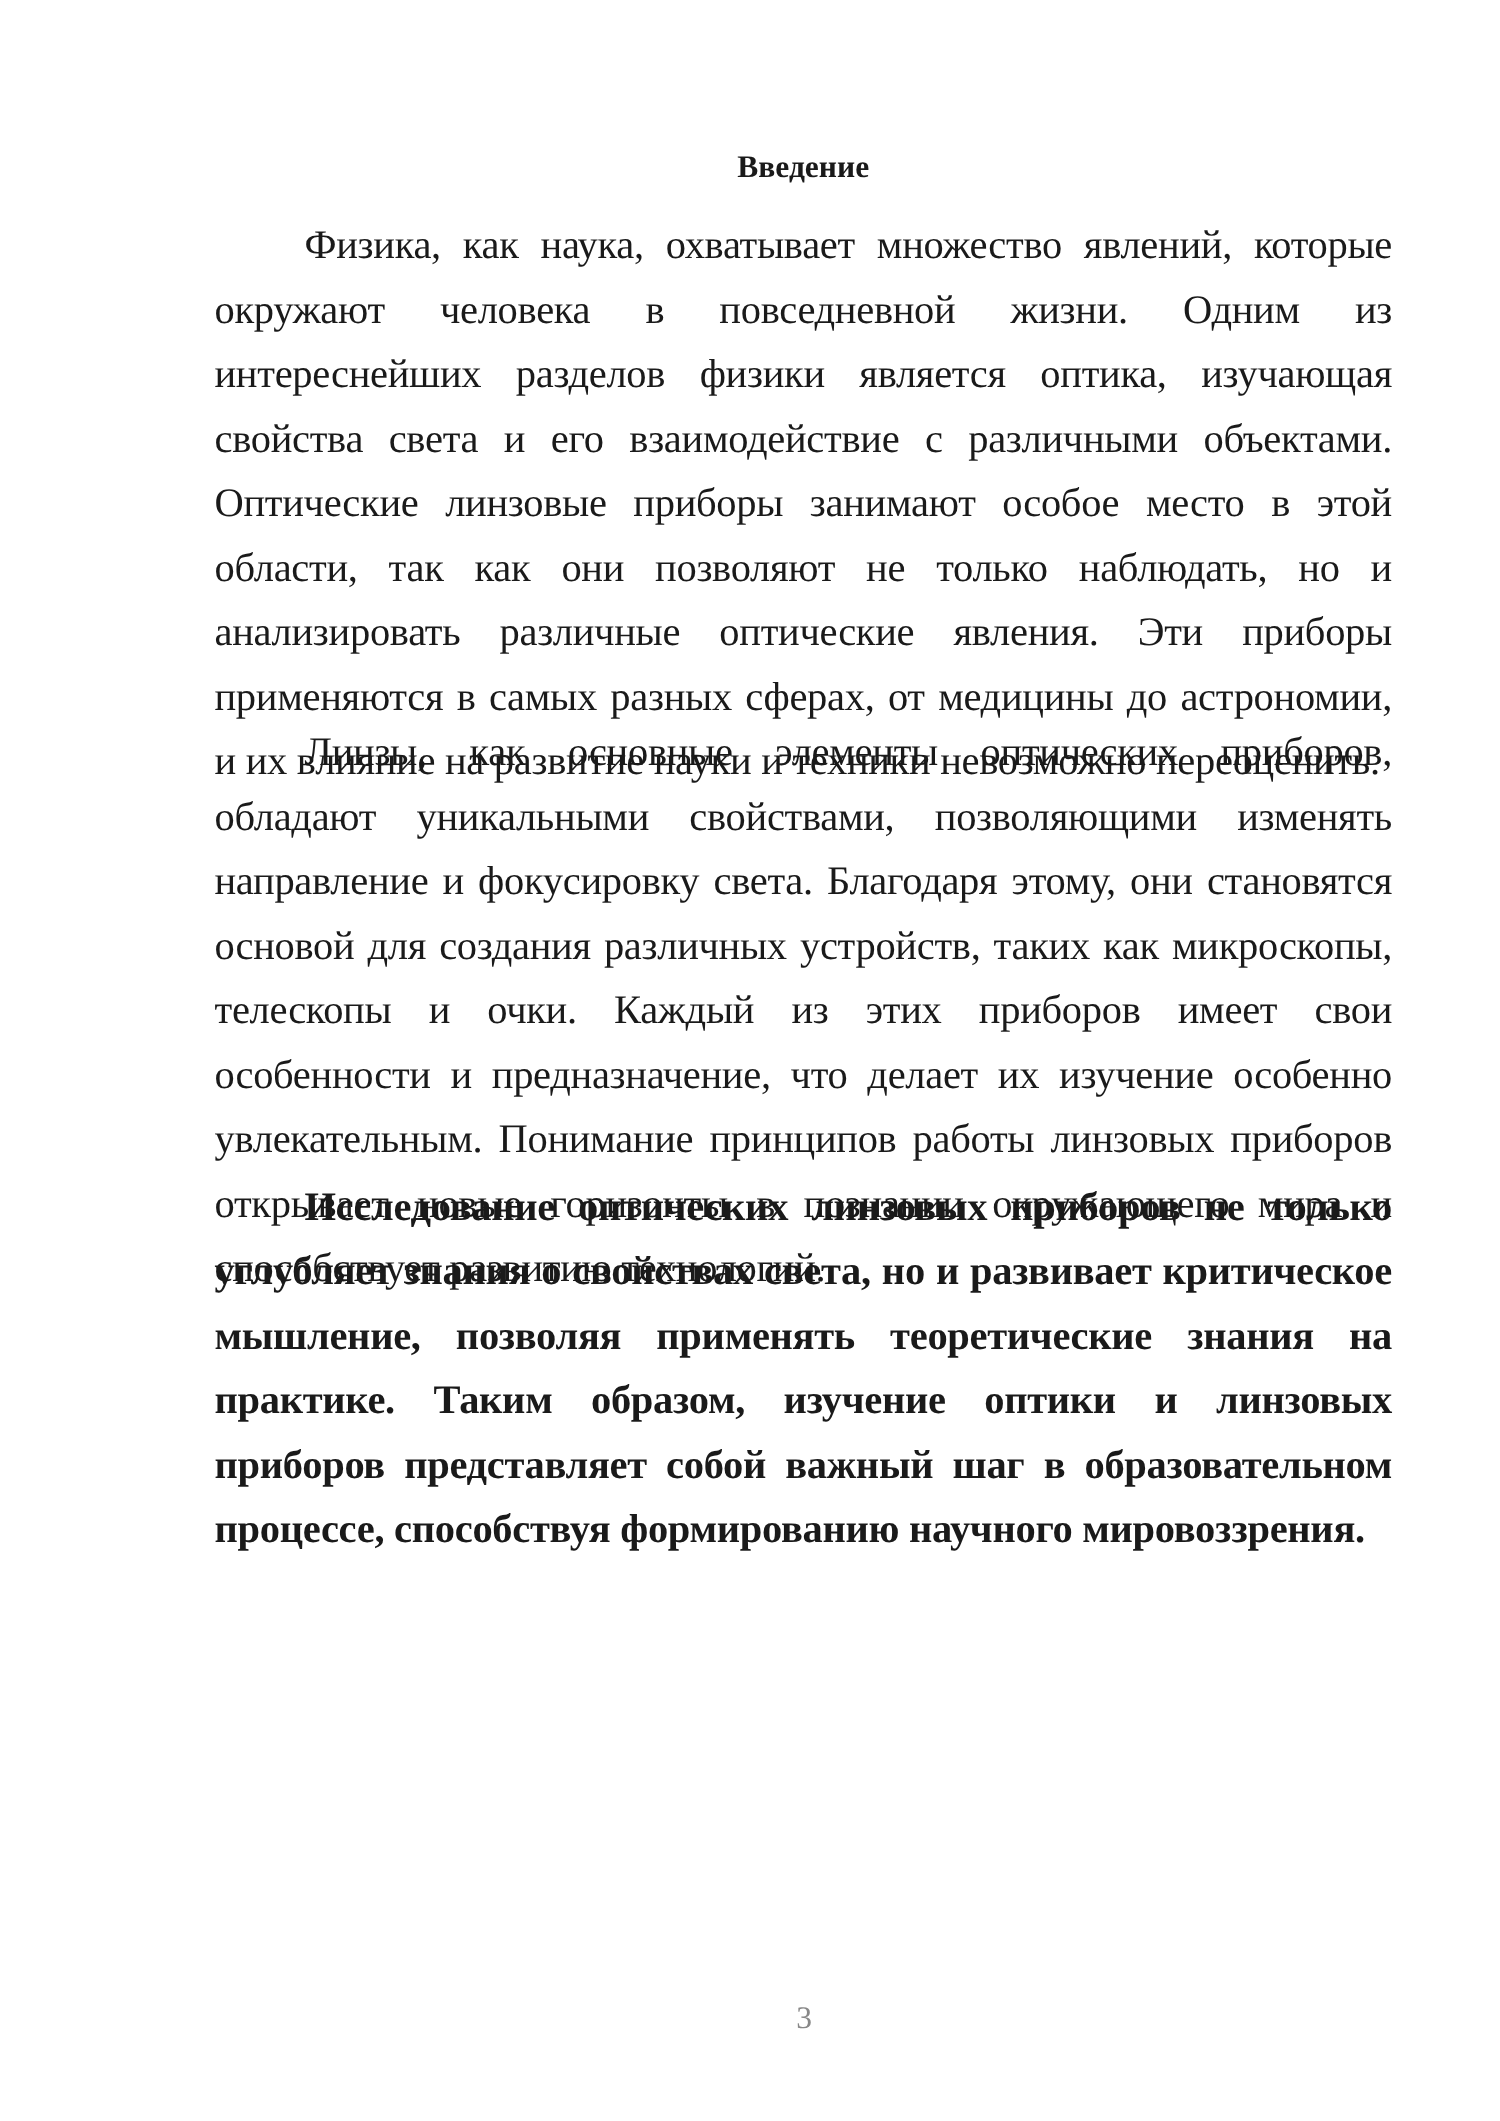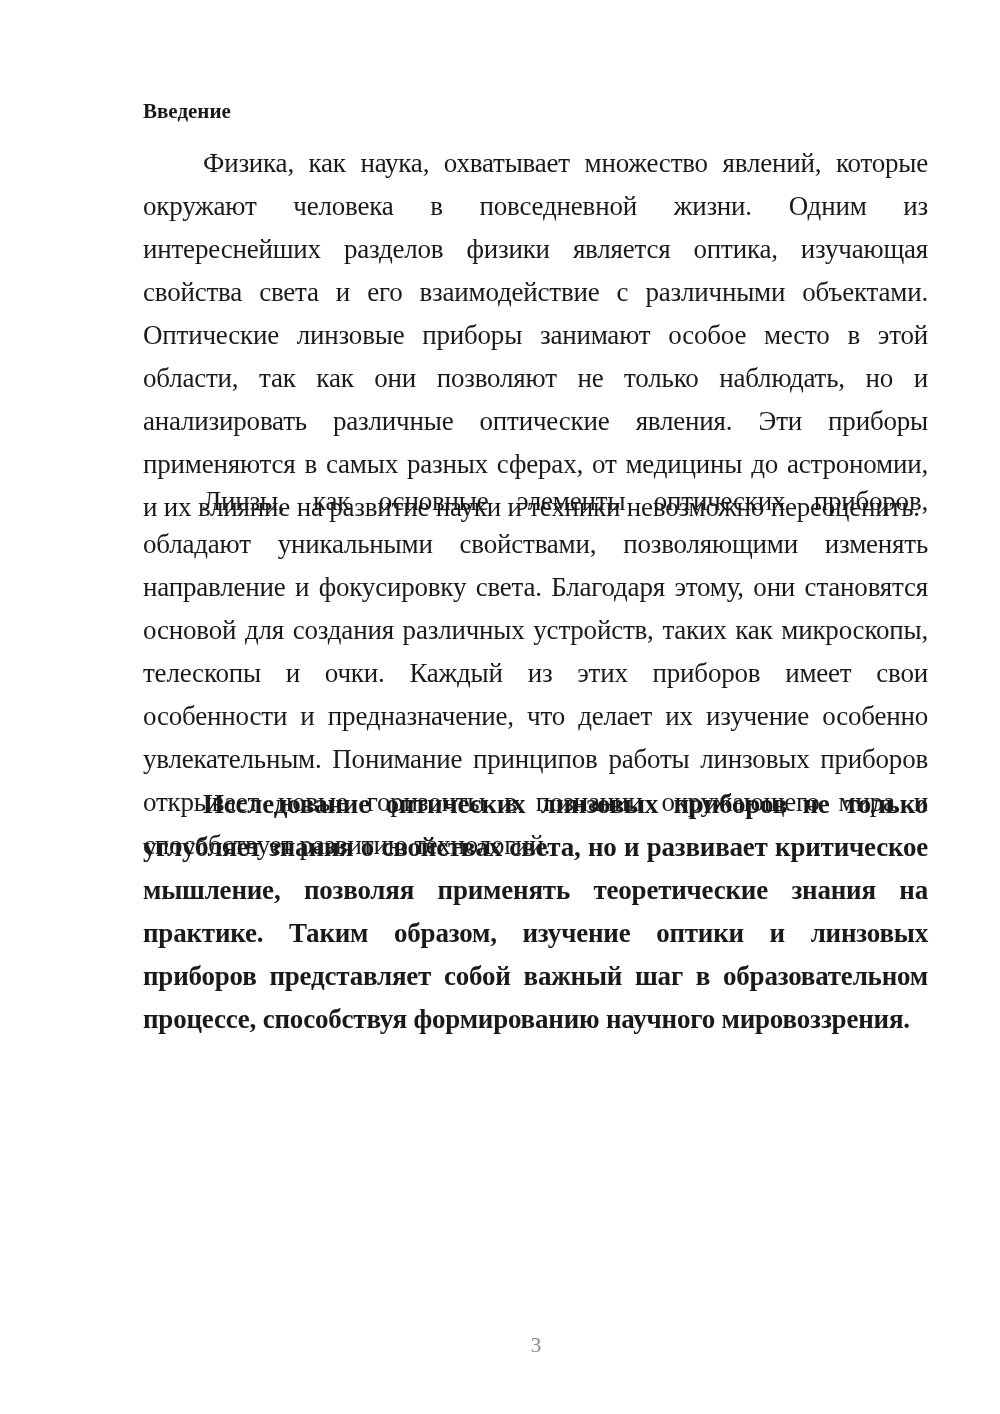--- a/index.html
+++ b/index.html
@@ -4,21 +4,21 @@
   <style>
     html, body { margin: 0; padding: 0; background: #ffffff; }
     body { width: 1000px; height: 1414px; position: relative; overflow: hidden; }
     .page {
       position: absolute; left: 0; top: 0; width: 1000px; height: 1414px;
       background: #ffffff; color: #1a1a1a;
       font-family: "Liberation Serif", "DejaVu Serif", serif;
     }
     .title {
       position: absolute; left: 143px; width: 785px; top: 96px;
-      font-weight: bold; font-size: 21px; line-height: 30px;
+      text-align: center; font-weight: bold; font-size: 21px; line-height: 30px;
     }
     .body-text {
       position: absolute; left: 143px; width: 785px;
       font-size: 27px; line-height: 43px; text-align: justify;
       letter-spacing: -0.2px;
     }
     .body-text p { margin: 0; text-indent: 60px; }
     .p1 { top: 142px; }
     .p2 { top: 480px; }
     .p3 { top: 783px; font-weight: bold; }

